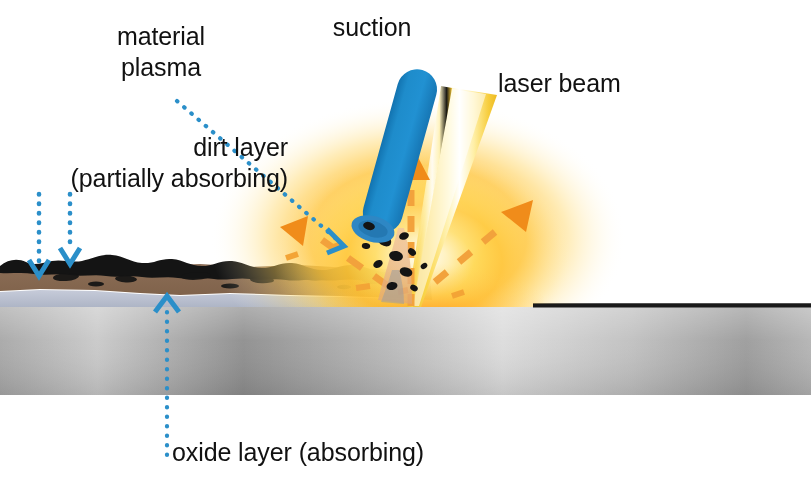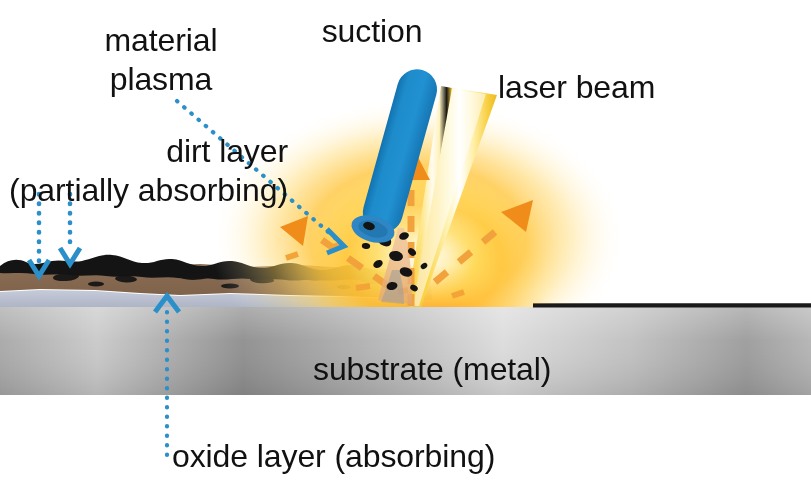--- a/index.html
+++ b/index.html
@@ -13,21 +13,21 @@
     width:811px;
     height:495px;
     background:#ffffff;
     overflow:hidden;
   }
   #stage svg{display:block;}
   .lbl{
     position:absolute;
     color:#111111;
     font-family:"Liberation Sans", sans-serif;
-    font-size:32px;
+    font-size:25px;
     line-height:1.22;
     white-space:pre;
     letter-spacing:-0.1px;
   }
   #lbl-material-plasma{ left:66px;  top:21px;  width:190px; text-align:center;}
   #lbl-suction{        left:312px; top:12px;  width:120px; text-align:center;}
   #lbl-laser-beam{     left:498px; top:68px;  width:160px; text-align:left;}
   #lbl-dirt-layer{     left:8px;   top:132px; width:280px; text-align:right;}
   #lbl-adaptive-layer{ left:556px; top:272px; width:200px; text-align:left;}
   #lbl-substrate{      left:313px; top:350px; width:220px; text-align:center;}
@@ -282,17 +282,16 @@
 plasma</div>
 
   <div class="lbl" id="lbl-suction">suction</div>
 
   <div class="lbl" id="lbl-laser-beam">laser beam</div>
 
   <div class="lbl" id="lbl-dirt-layer">dirt layer
 (partially absorbing)</div>
 
 
-  <div class="lbl" id="lbl-substrate">substrate (metal)</div>
 
   <div class="lbl" id="lbl-oxide-layer">oxide layer (absorbing)</div>
 
 </div>
 
 </body></html>

